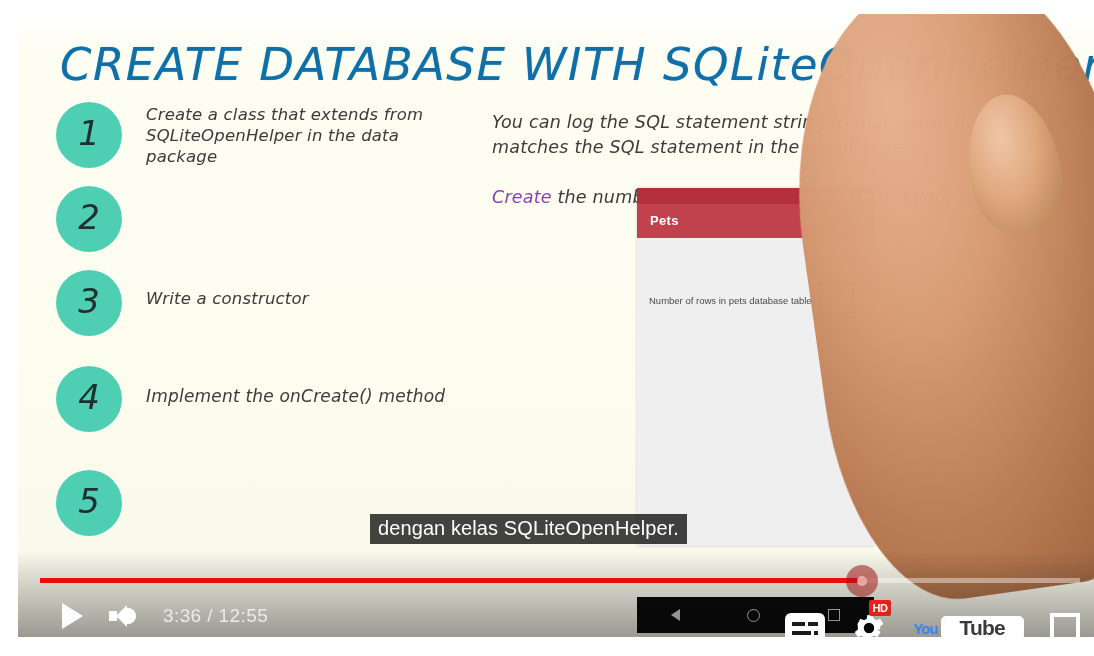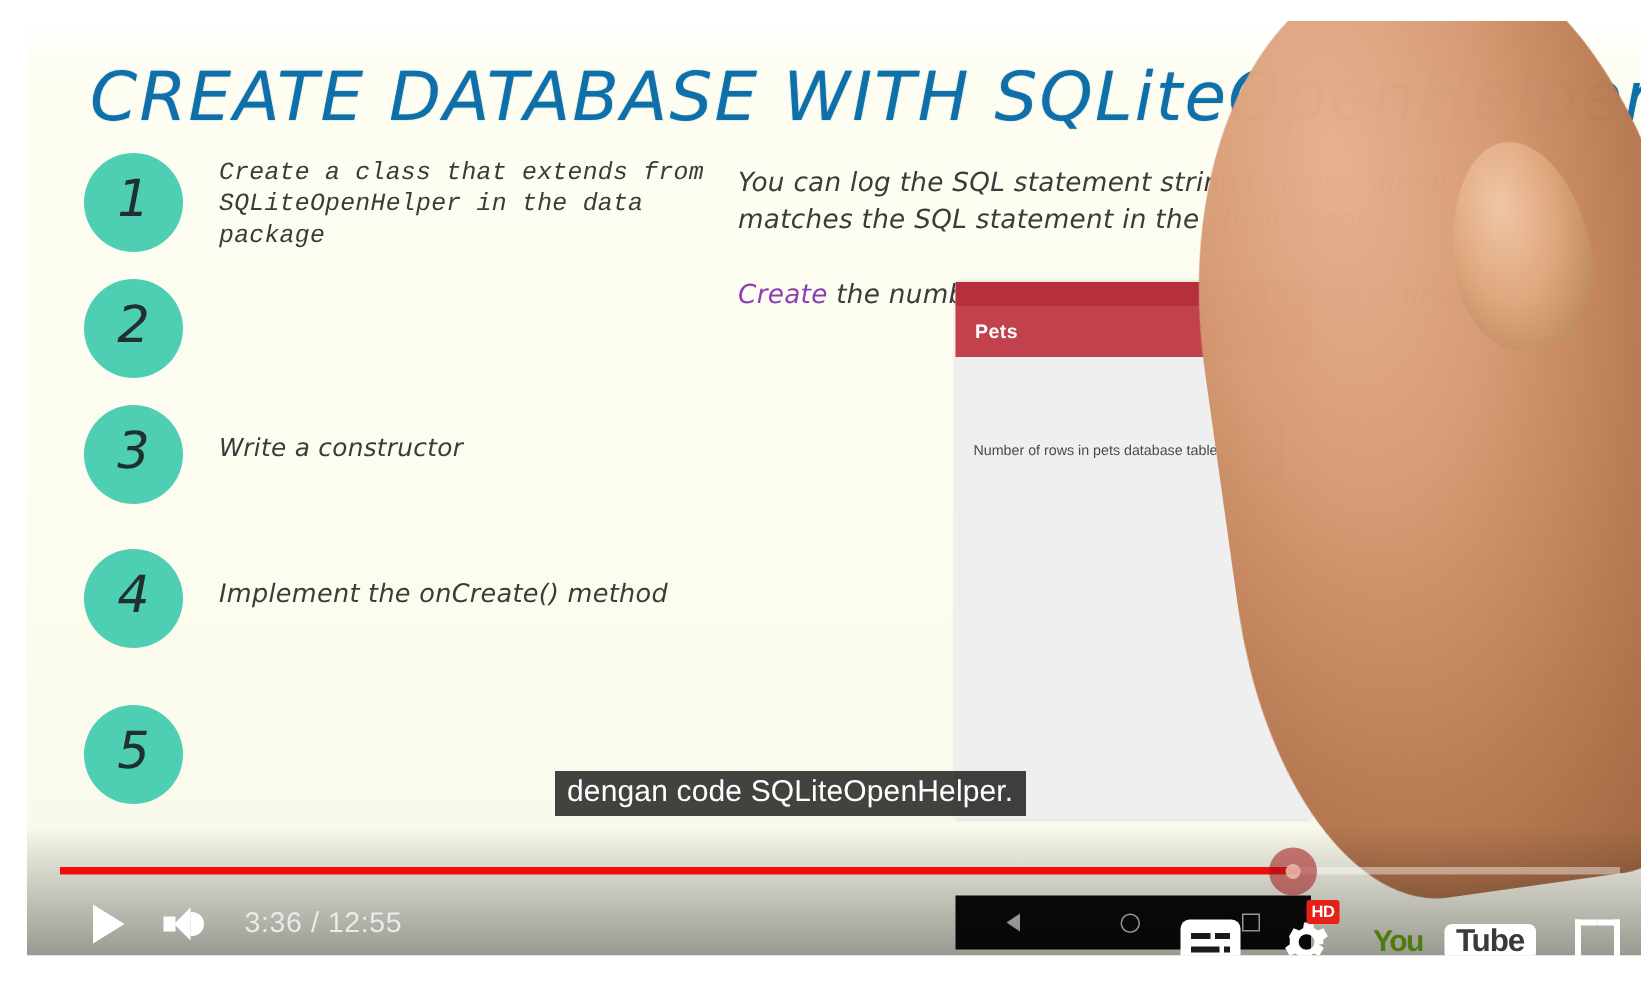--- a/index.html
+++ b/index.html
@@ -25,21 +25,21 @@
   .step{position:relative;margin-bottom:8px;min-height:76px;}
   .circle{position:absolute;left:0;top:0;width:66px;height:66px;border-radius:50%;
           background:#4ecfb4;
           display:flex;align-items:center;justify-content:center;}
   .circle span{font-family:"DejaVu Sans",sans-serif;font-style:italic;
                font-size:34px;color:#20302e;line-height:1;transform:translateY(-2px);}
   .stepText{margin-left:90px;padding-top:4px;
             font-family:"DejaVu Sans",sans-serif;font-style:italic;
             font-size:16.5px;line-height:21px;color:#3b3b3b;
             letter-spacing:.2px;white-space:pre-line;}
-  .step.s1 .stepText{padding-top:2px;font-family:Liberation Mono, monospace;}
+  .step.s1 .stepText{padding-top:2px;}
   .step.s3{min-height:88px;}
   .step.s3 .stepText{padding-top:18px;}
   .step.s4{min-height:96px;}
   .step.s4 .stepText{padding-top:20px;font-size:17px;}
   .step.s5 .stepText{padding-top:2px;}
 
   
   .notes{position:absolute;left:474px;top:96px;width:580px;
          font-family:"DejaVu Sans",sans-serif;font-style:italic;
          font-size:17.5px;line-height:25px;color:#3b3b3b;letter-spacing:.2px;}
@@ -124,24 +124,24 @@
   .btn-cc .l3{position:absolute;left:7px;top:18px;width:19px;height:4px;background:#1b1b1b;}
   .btn-cc .l4{position:absolute;left:29px;top:18px;width:4px;height:4px;background:#1b1b1b;}
   .btn-cc .ul{position:absolute;left:2px;top:35px;width:36px;height:4px;background:#f00c0c;}
 
   .btn-gear{position:relative;width:36px;height:36px;cursor:pointer;}
   .hdbadge{position:absolute;left:18px;top:-10px;background:#e62117;color:#fff;
            font-family:"Liberation Sans",sans-serif;font-weight:bold;font-size:11px;
            line-height:14px;padding:1px 3px;border-radius:2px;letter-spacing:-.3px;}
 
   .yt{position:relative;display:flex;align-items:center;cursor:pointer;}
-  .yt .you{font-family:"Liberation Sans",sans-serif;font-weight:bold;font-size:20px;
-           color:#4d7c0f;letter-spacing:-1px;}
+  .yt .you{font-family:"Liberation Sans",sans-serif;font-weight:bold;font-size:15px;
+           color:#3b82f6;letter-spacing:-1px;}
   .yt .tube{font-family:"Liberation Sans",sans-serif;font-weight:bold;font-size:21px;
-            color:#3a3a3a;background:#fff;border-radius:5px;padding:0 8px;margin-left:14px;
+            color:#3a3a3a;background:#fff;border-radius:5px;padding:0 19px;margin-left:3px;
             letter-spacing:-.8px;}
 
   .btn-fs{position:relative;width:30px;height:30px;cursor:pointer;}
   .btn-fs i{position:absolute;width:11px;height:11px;border:4px solid #fff;}
   .btn-fs .tl{left:0;top:0;border-right:none;border-bottom:none;}
   .btn-fs .tr{right:0;top:0;border-left:none;border-bottom:none;}
   .btn-fs .bl{left:0;bottom:0;border-right:none;border-top:none;}
   .btn-fs .br{right:0;bottom:0;border-left:none;border-top:none;}
 </style>
 </head>
@@ -229,21 +229,21 @@
       <div id="fingertip"></div>
 
     </div>
 
     <div id="navbar">
       <div class="nv-back"></div>
       <div class="nv-home"></div>
       <div class="nv-rec"></div>
     </div>
 
-    <div id="subtitle">dengan code SQLiteOpenHelper.</div>
+    <div id="subtitle">dengan kelas SQLiteOpenHelper.</div>
 
     <div id="chrome"></div>
 
     <div id="progress">
       <div id="played" style="width: 79.4%;"></div>
     </div>
     <div id="scrub"></div>
 
     <div id="ctrls">
 

